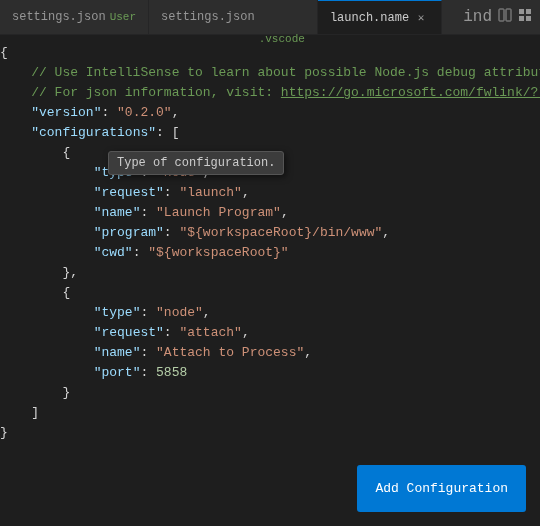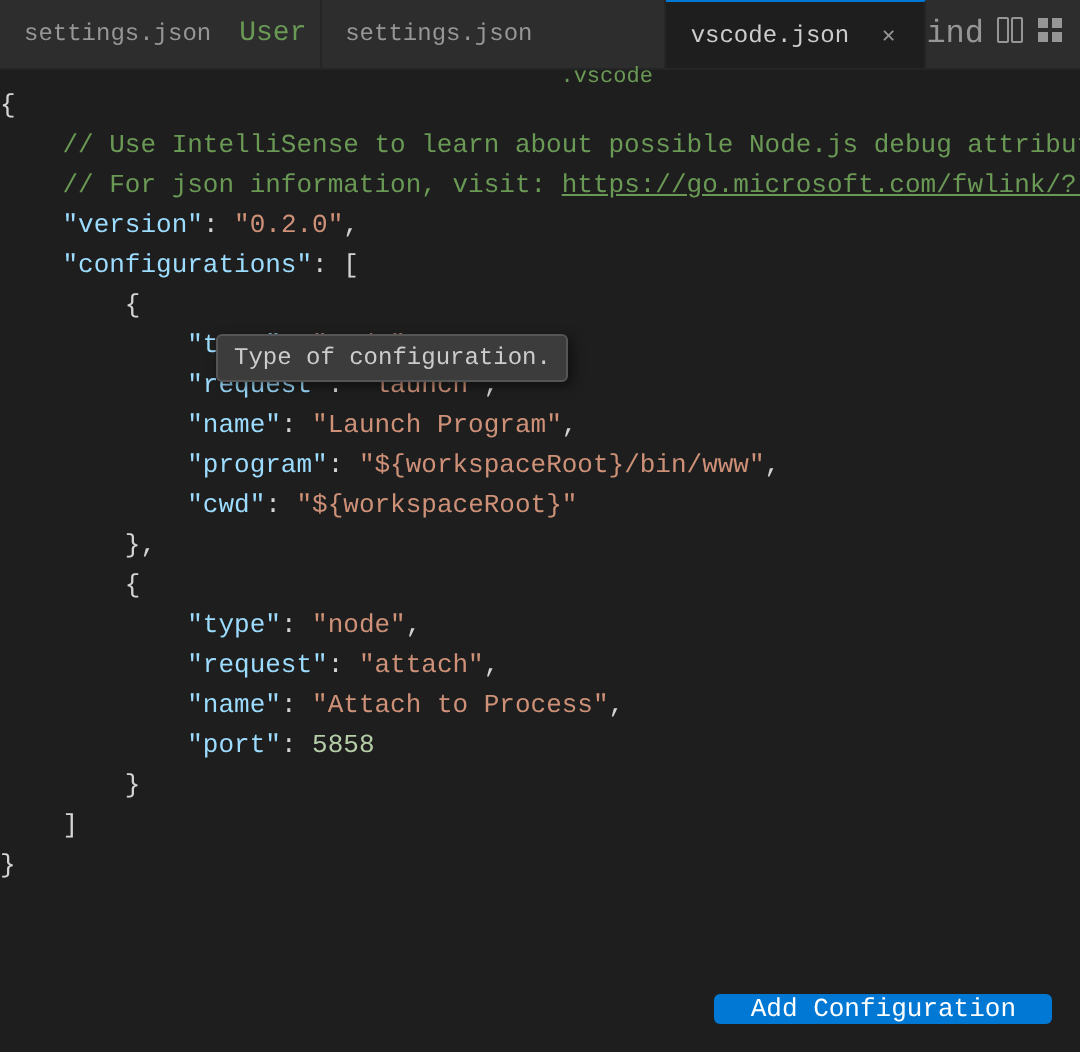--- a/index.html
+++ b/index.html
@@ -18,21 +18,21 @@
       display: flex;
       background: #2d2d2d;
       height: 35px;
       align-items: stretch;
       border-bottom: 1px solid #252526;
     }
     .tab {
       display: flex;
       align-items: center;
       padding: 0 12px;
-      gap: 14px;
+      gap: 4px;
       font-size: 12px;
       color: #969696;
       background: #2d2d2d;
       border-right: 1px solid #252526;
       cursor: pointer;
       white-space: nowrap;
       min-width: 0;
     }
     .tab.active {
       background: #1e1e1e;
@@ -99,53 +99,52 @@
       left: 108px;
       background: #3c3c3c;
       border: 1px solid #555;
       padding: 4px 8px;
       font-size: 12px;
       color: #cccccc;
       z-index: 10;
       border-radius: 3px;
       box-shadow: 2px 2px 6px rgba(0,0,0,0.5);
       pointer-events: none;
-      margin-top: 16px;
     }
 
     
     .add-config-btn {
       position: absolute;
       bottom: 14px;
       right: 14px;
       background: #0078d4;
       color: #ffffff;
       border: none;
-      padding: 0 18px;
+      padding: 16px 18px;
       font-size: 13px;
       font-family: inherit;
       border-radius: 3px;
       cursor: pointer;
       font-weight: 500;
     }
   </style>
 </head>
 <body>
 
 <div class="tab-bar">
   <div class="tab">
     <span>settings.json</span>
-    <span style="color:#6a9955; font-size:14px;">User</span>
+    <span style="color:#6a9955; font-size:11px;">User</span>
   </div>
   <div class="tab">
     <span>settings.json</span>
     <span style="color:#6a9955; font-size:11px;margin-top:44px;">.vscode</span>
   </div>
   <div class="tab active">
-    <span>vscode.json</span>
+    <span>launch.name</span>
     <span class="close-icon">✕</span>
   </div>
   <div class="tab-spacer">
     <span class="tab-icon">ind</span>
     <span class="tab-icon">
       <svg width="14" height="14" viewBox="0 0 14 14" fill="currentColor">
         <rect x="1" y="1" width="5" height="12" rx="0.5" fill="none" stroke="#969696" stroke-width="1"></rect>
         <rect x="8" y="1" width="5" height="12" rx="0.5" fill="none" stroke="#969696" stroke-width="1"></rect>
       </svg>
     </span>

